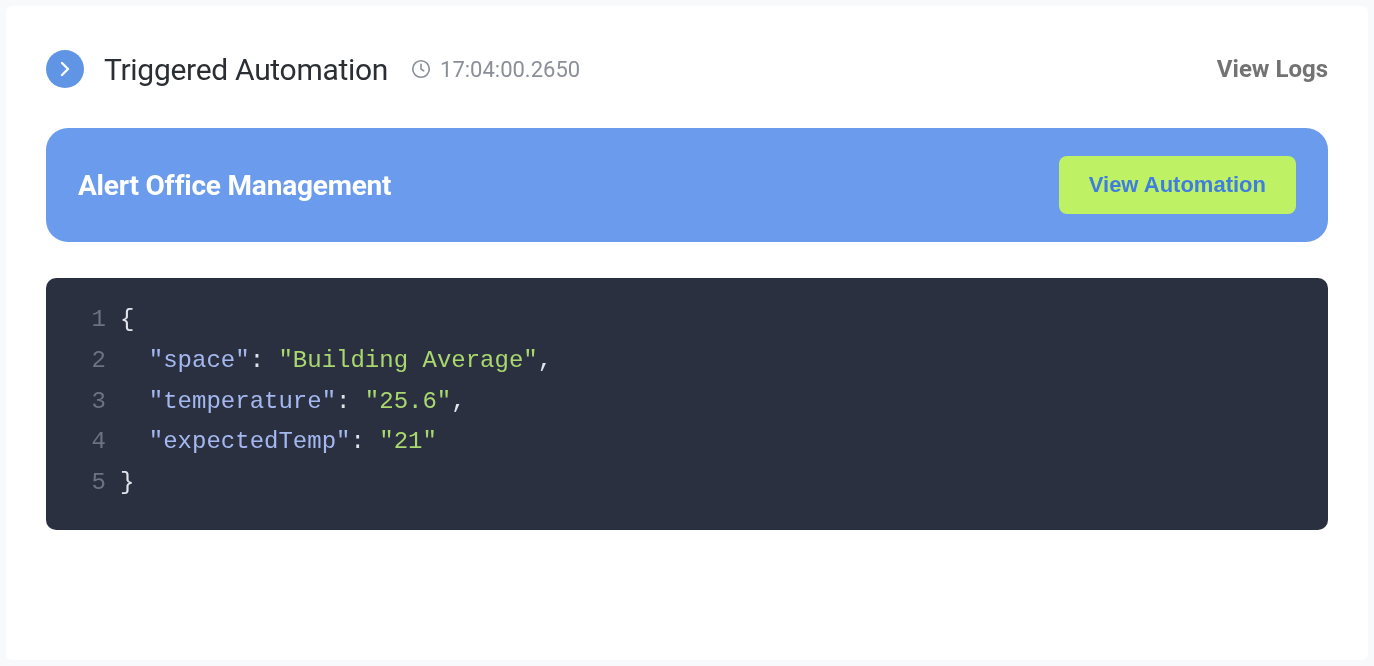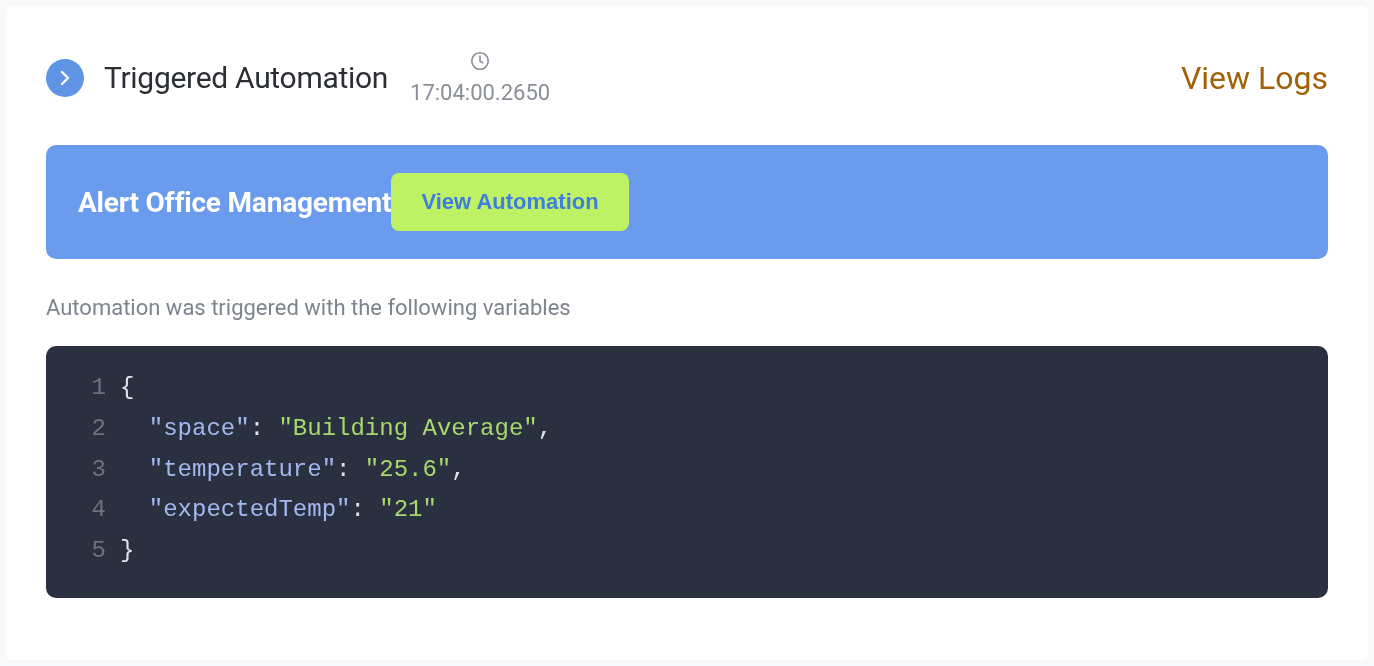--- a/index.html
+++ b/index.html
@@ -45,40 +45,40 @@
     font-size: 30px;
     font-weight: 400;
     color: #2b2f33;
     letter-spacing: -0.3px;
   }
   .time-wrap {
     display: flex;
     align-items: center;
     gap: 8px;
     margin-left: 2px;
-    flex-direction: column;
   }
   .time-wrap svg { display: block; }
   .timestamp {
     font-size: 22px;
     color: #8a8f98;
     font-weight: 400;
   }
   .view-logs {
-    font-size: 32px;
-    font-weight: 400;
-    color: #a16207;
+    font-size: 24px;
+    font-weight: 700;
+    color: #737373;
     cursor: pointer;
   }
   .automation-bar {
     background: #6a9bec;
-    border-radius: 10px;
+    border-radius: 22px;
     padding: 28px 32px;
     display: flex;
     align-items: center;
+    justify-content: space-between;
     margin-bottom: 36px;
   }
   .automation-name {
     color: #ffffff;
     font-size: 28px;
     font-weight: 700;
     letter-spacing: -0.2px;
   }
   .view-automation-btn {
     background: #bef264;
@@ -149,21 +149,20 @@
     </div>
     <a class="view-logs">View Logs</a>
   </div>
 
   <div class="automation-bar">
     <span class="automation-name">Alert Office Management</span>
     <button class="view-automation-btn">View Automation</button>
   </div>
 
   <div>
-    <div class="section-sub">Automation was triggered with the following variables</div>
     <div class="code-block" id="code-block">
         <div class="code-line"><span class="line-num">1</span><span><span class="tok-brace">{</span></span></div>
         <div class="code-line"><span class="line-num">2</span><span><span class="tok-brace">  </span><span class="tok-key">"space"</span><span class="tok-punct">: </span><span class="tok-str">"Building Average"</span><span class="tok-punct">,</span></span></div>
         <div class="code-line"><span class="line-num">3</span><span><span class="tok-brace">  </span><span class="tok-key">"temperature"</span><span class="tok-punct">: </span><span class="tok-str">"25.6"</span><span class="tok-punct">,</span></span></div>
         <div class="code-line"><span class="line-num">4</span><span><span class="tok-brace">  </span><span class="tok-key">"expectedTemp"</span><span class="tok-punct">: </span><span class="tok-str">"21"</span></span></div>
         <div class="code-line"><span class="line-num">5</span><span><span class="tok-brace">}</span></span></div>
       </div>
   </div>
 
 </div>

